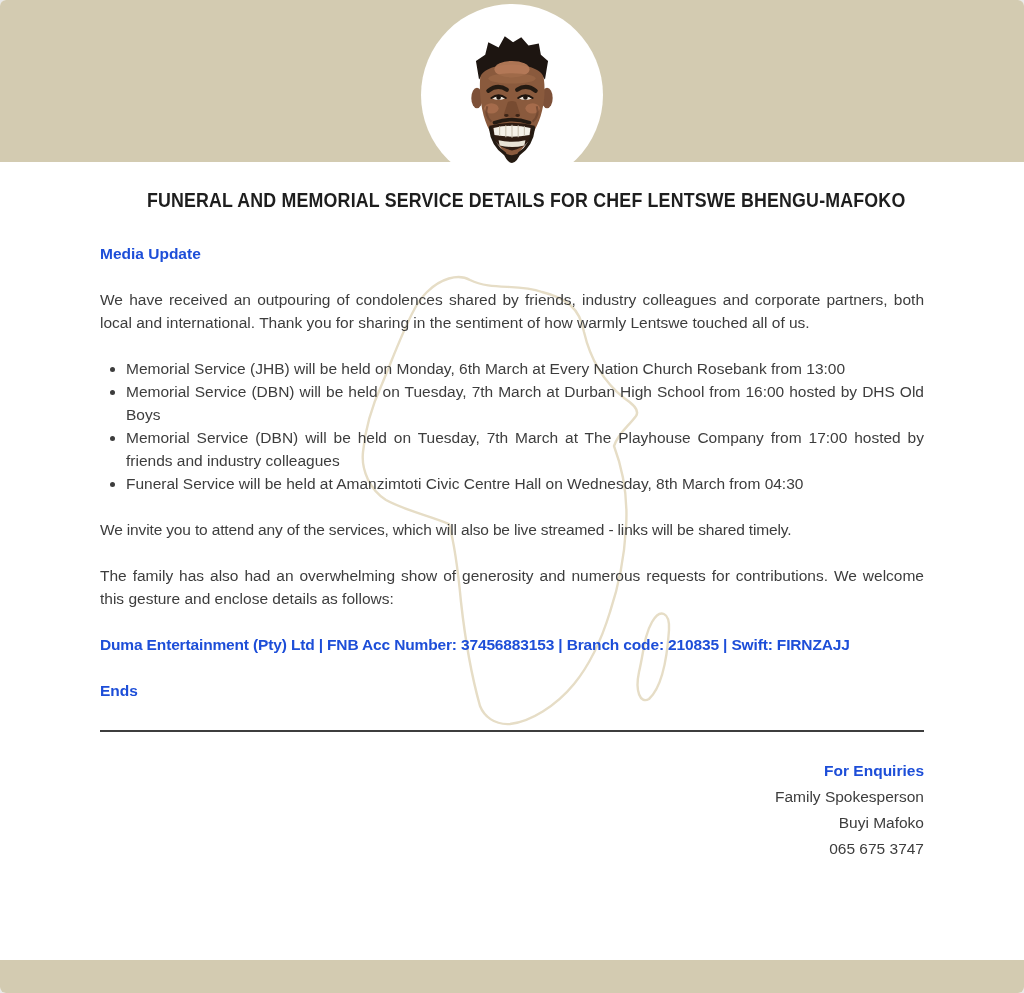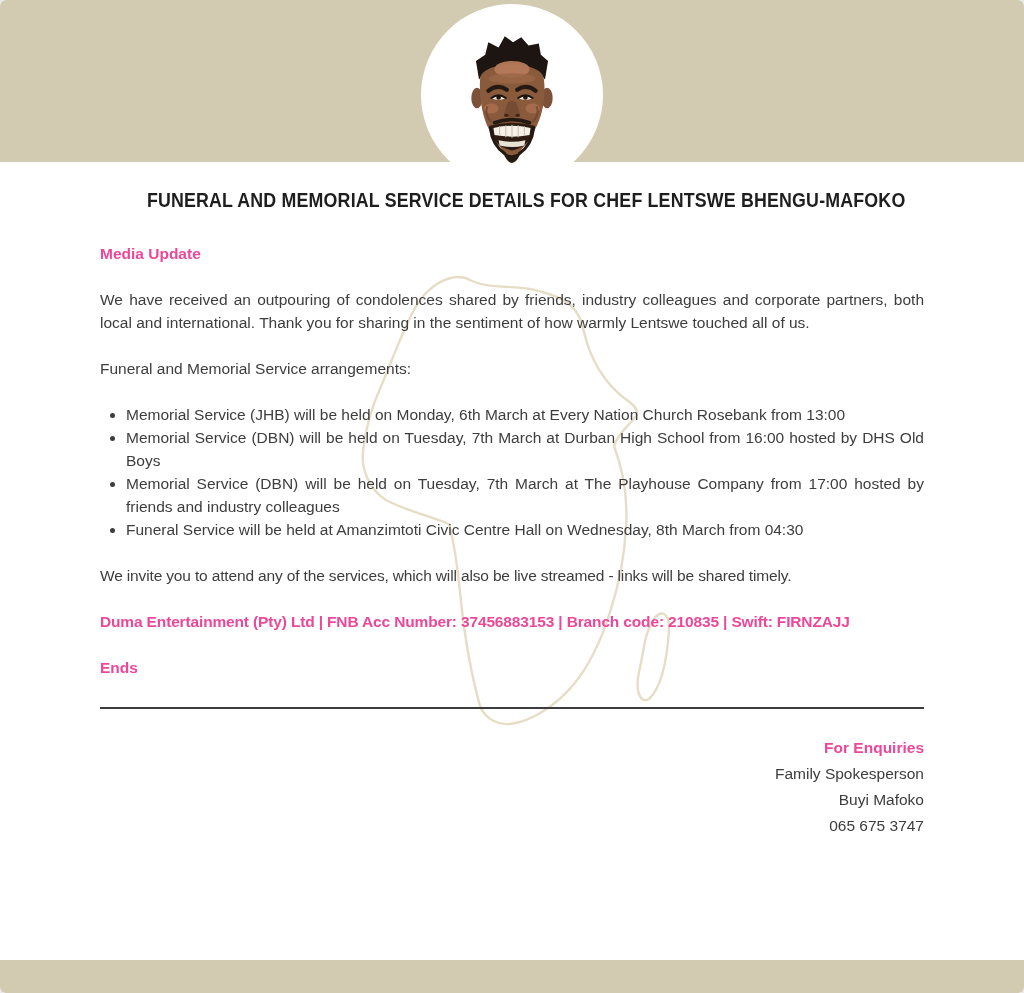--- a/index.html
+++ b/index.html
@@ -58,21 +58,21 @@
     white-space: nowrap;
   }
   h1.doc-title .title-inner {
     display: inline-block;
     transform: scaleX(0.89);
     transform-origin: 50% 50%;
     letter-spacing: 0.2px;
   }
   .content p { margin: 23px 0 0 0; }
   p.subhead { margin-top: 30px; }
-  .bold { font-weight: bold; color: #ec4899; }
+  .bold { font-weight: bold; color: #1d4ed8; }
   .just { text-align: justify; }
   .nowrap { white-space: nowrap; letter-spacing: -0.15px; }
   ul.services {
     margin: 23px 0 8px 0;
     padding: 0 0 0 26px;
     list-style: disc;
   }
   ul.services li { text-align: justify; }
   hr.divider {
     border: none;
@@ -164,31 +164,31 @@
   </svg>
 
   <div class="content">
 
     <h1 class="doc-title"><span class="title-inner">FUNERAL AND MEMORIAL SERVICE DETAILS FOR CHEF LENTSWE BHENGU-MAFOKO</span></h1>
 
     <p class="bold subhead">Media Update</p>
 
     <p class="just">We have received an outpouring of condolences shared by friends, industry colleagues and corporate partners, both local and international. Thank you for sharing in the sentiment of how warmly Lentswe touched all of us.</p>
 
-    <p>Funeral and Memorial Service arrangements:</p>
 
     <ul class="services">
       <li>Memorial Service (JHB) will be held on Monday, 6th March at Every Nation Church Rosebank from 13:00</li>
       <li>Memorial Service (DBN) will be held on Tuesday, 7th March at Durban High School from 16:00 hosted by DHS Old Boys</li>
       <li>Memorial Service (DBN) will be held on Tuesday, 7th March at The Playhouse Company from 17:00 hosted by friends and industry colleagues</li>
       <li>Funeral Service will be held at Amanzimtoti Civic Centre Hall on Wednesday, 8th March from 04:30</li>
     </ul>
 
     <p class="nowrap">We invite you to attend any of the services, which will also be live streamed - links will be shared timely.</p>
 
+    <p class="just">The family has also had an overwhelming show of generosity and numerous requests for contributions. We welcome this gesture and enclose details as follows:</p>
 
     <p class="bold nowrap">Duma Entertainment (Pty) Ltd | FNB Acc Number: 37456883153 | Branch code: 210835 | Swift: FIRNZAJJ</p>
 
     <p class="bold">Ends</p>
 
     <hr class="divider">
 
     <div class="enquiries">
       <p class="bold">For Enquiries</p>
       <p>Family Spokesperson</p>

